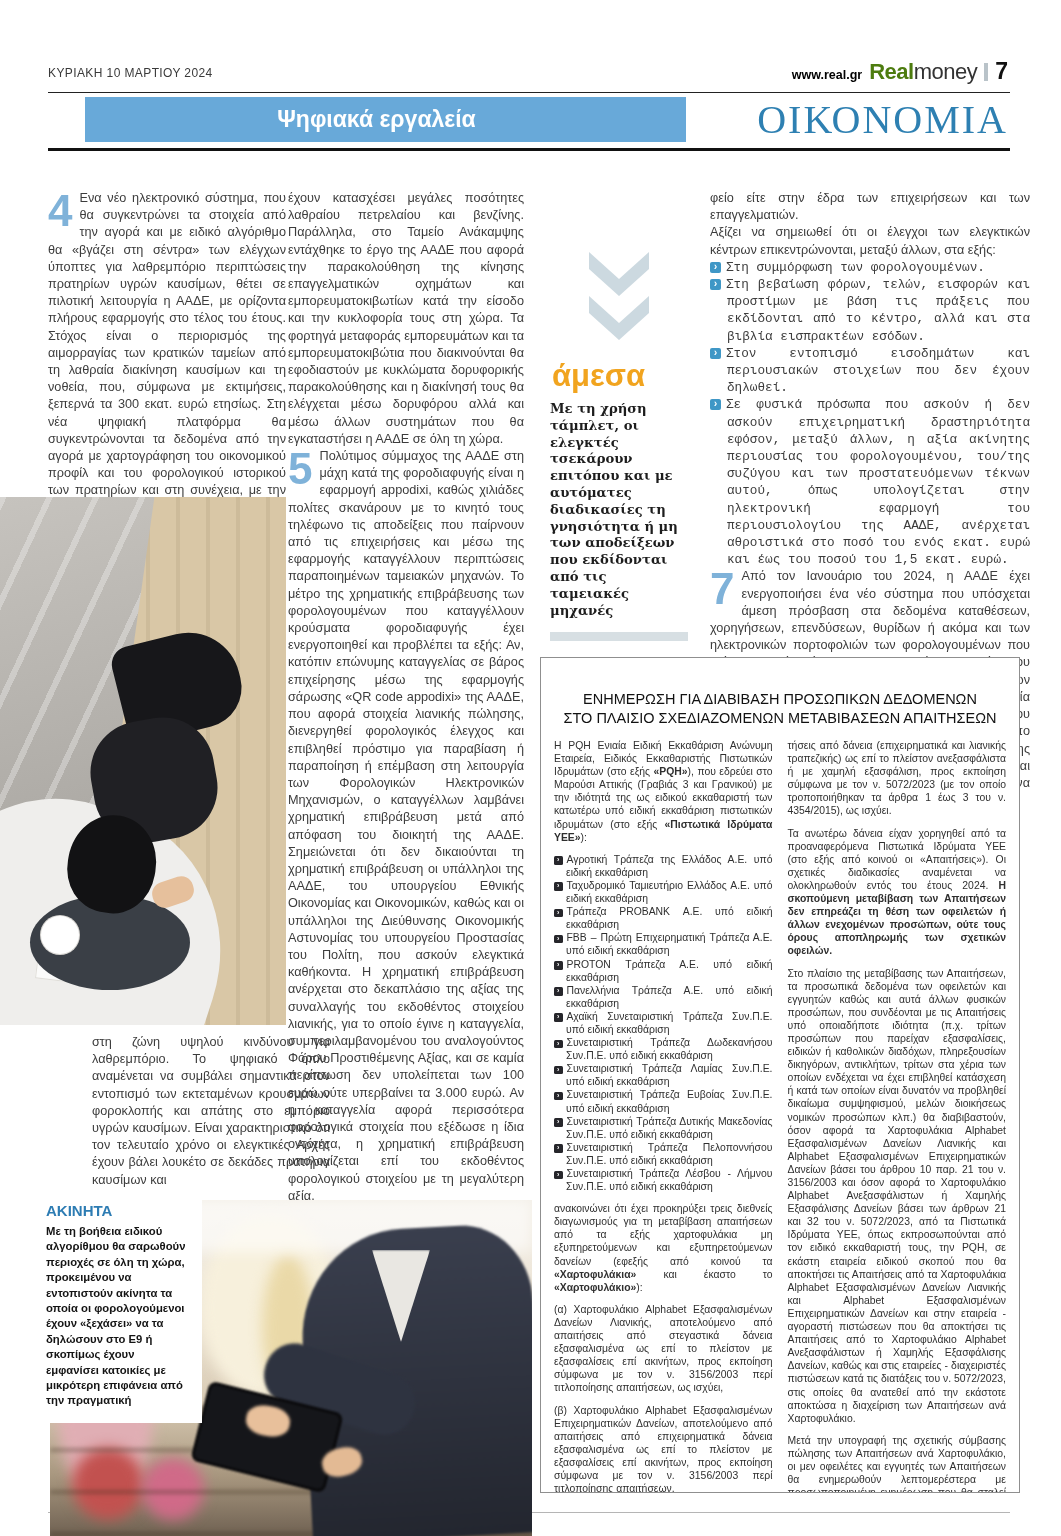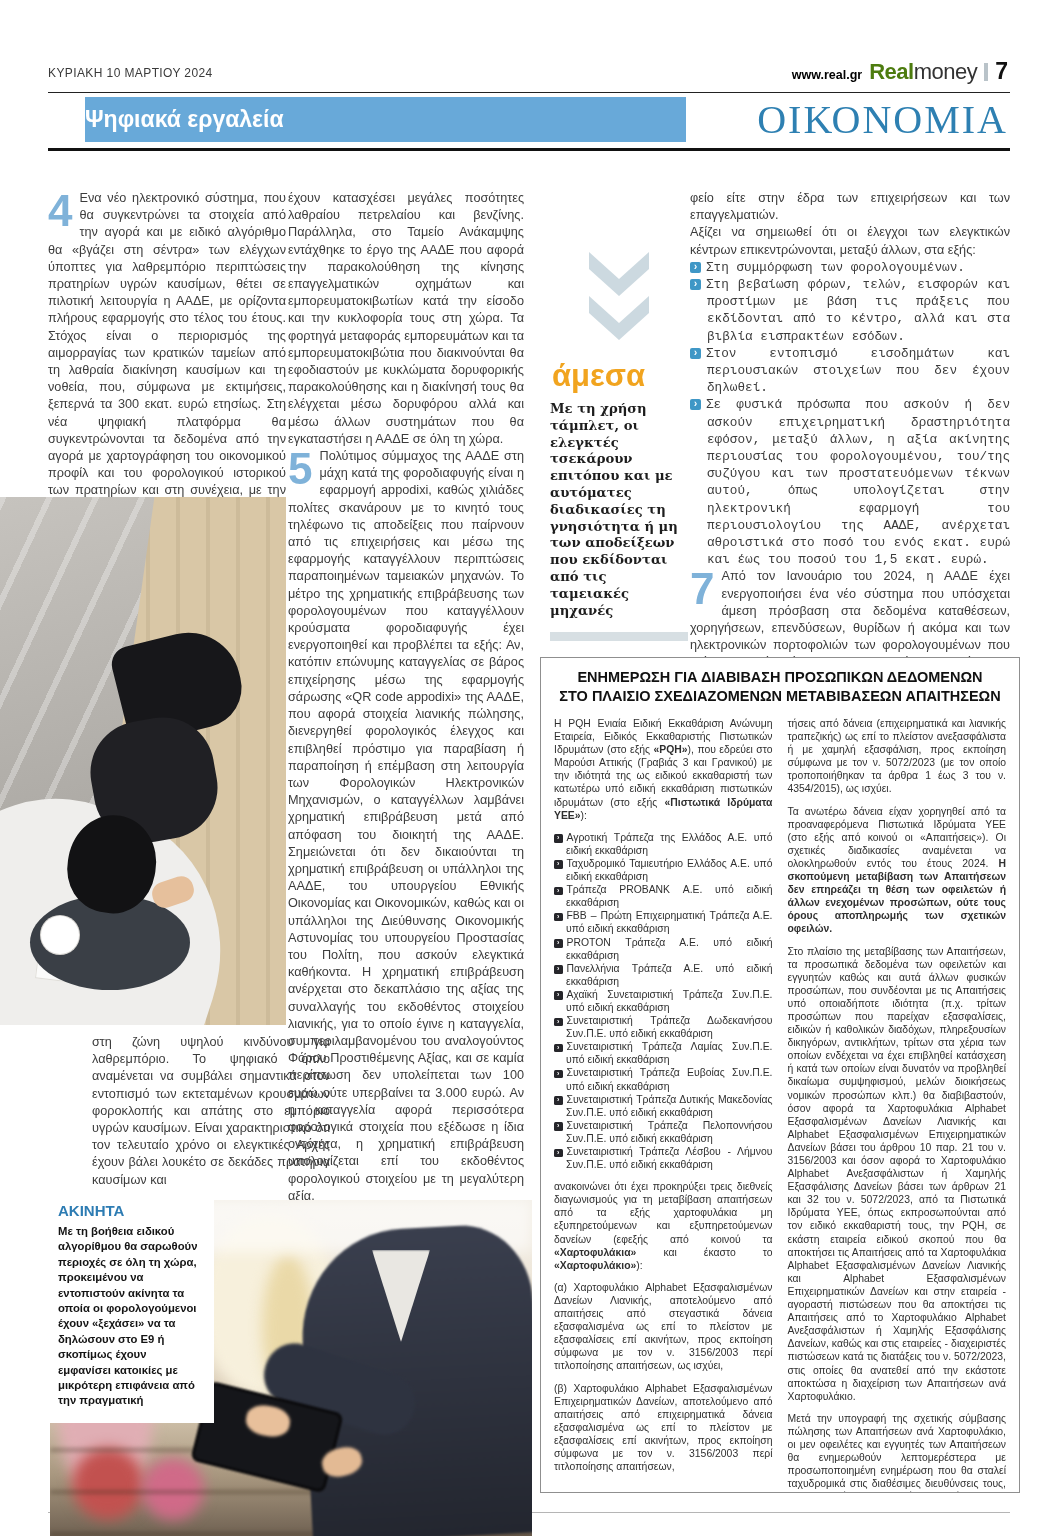--- a/index.html
+++ b/index.html
@@ -10,35 +10,35 @@
   
   .date{left:48px;top:66px;font-size:12px;color:#3a3a3a;letter-spacing:.4px;}
   .brand{right:53px;top:58px;display:flex;align-items:baseline;gap:7px;}
   .brand .site{font-size:12.5px;font-weight:bold;color:#000000;}
   .brand .real{font-size:22px;font-weight:bold;color:#4d7c0f;letter-spacing:-.5px;}
   .brand .money{font-size:22px;color:#333;letter-spacing:-.5px;}
   .brand .sep{width:4px;height:18px;background:#b9c3c9;align-self:center;}
   .brand .pageno{font-size:23px;font-weight:bold;color:#111;}
   .rule-thin{left:48px;top:92px;width:962px;height:1px;background:#222;}
   .kicker{left:85px;top:97px;width:601px;height:45px;background:#68a9d9;color:#fff;
-          font-weight:bold;font-size:23px;line-height:45px;text-align:left;padding-right:18px;
+          font-weight:bold;font-size:23px;line-height:45px;text-align:center;padding-right:18px;
           box-sizing:border-box;}
   .section{left:700px;top:97px;width:308px;height:45px;line-height:46px;text-align:right;
            font-family:"Liberation Serif",serif;font-size:40px;color:#2e80b2;letter-spacing:2px;}
   .rule-thick{left:48px;top:148px;width:962px;height:3px;background:#111;}
 
   
   .col{color:#3c3c3c;font-size:12.7px;line-height:17.2px;text-align:justify;}
   .col p{margin:0;}
   .dropnum{float:left;font-size:44px;line-height:36px;font-weight:bold;color:#7fb2d9;
            margin:3px 7px 0 0;}
   .c1{left:48px;top:190px;width:238px;}
   .c1b{left:48px;top:1034px;width:238px;margin-left:44px;}
   .c2{left:288px;top:190px;width:236px;}
-  .c4{left:690px;top:190px;width:320px;}
+  .c4{left:710px;top:190px;width:320px;}
   .blt{padding-left:17px;text-indent:-17px;font-family:Liberation Mono, monospace;}
   .blt .sq{display:inline-block;width:11px;height:11px;background:#3f97c6;border-radius:2px;
            color:#fff;font-size:10px;font-weight:bold;line-height:11px;text-align:center;
            text-indent:0;margin-right:5px;vertical-align:1px;}
 
   
   .callout{left:550px;top:250px;width:138px;}
   .callout svg{display:block;margin:0 auto;}
   .callout .lbl{font-size:31px;font-weight:bold;color:#f1a41f;margin:16px 0 7px 2px;}
   .callout .txt{font-family:"DejaVu Serif",serif;font-weight:bold;font-size:13.2px;
@@ -84,31 +84,31 @@
   .st-armL{position:absolute;left:212px;top:158px;width:155px;height:62px;background:#2e3340;
     border-radius:30px;transform:rotate(18deg);filter:blur(1.5px);}
   .st-tablet{position:absolute;left:148px;top:196px;width:132px;height:76px;background:#15161a;
     border:3px solid #0a0a0c;border-radius:8px;transform:rotate(14deg);filter:blur(1px);}
   .st-hand1{position:absolute;left:196px;top:206px;width:44px;height:30px;background:#e8c09b;
     border-radius:45%;transform:rotate(10deg);filter:blur(1.5px);}
   .st-hand2{position:absolute;left:272px;top:248px;width:40px;height:28px;background:#e3ba94;
     border-radius:45%;transform:rotate(-14deg);filter:blur(1.5px);}
 
   
-  .akinita{left:46px;top:1193px;width:168px;background:#fff;z-index:5;padding:9px 12px 14px 12px;
+  .akinita{left:34px;top:1193px;width:168px;background:#fff;z-index:5;padding:9px 12px 14px 12px;
     box-sizing:border-box;}
   .akinita .ttl{color:#2d7cb3;font-weight:bold;font-size:15px;margin-bottom:5px;}
   .akinita .txt{font-size:11.3px;line-height:15.4px;font-weight:bold;color:#141414;}
 
   
   .pqh{left:540px;top:657px;width:480px;height:836px;border:1px solid #8f8f8f;background:#fff;
     box-sizing:border-box;overflow:hidden;z-index:2;}
   .pqh-logo{display:flex;align-items:center;gap:8px;padding:16px 0 0 18px;}
   .pqh-logo .lt{font-size:38px;color:#666;letter-spacing:2px;}
-  .pqh-head{margin-top:10px;text-align:center;font-weight:bold;font-size:14.5px;line-height:19px;
+  .pqh-head{margin-top:32px;text-align:center;font-weight:normal;font-size:14.5px;line-height:19px;
     color:#111;}
   .pqh-cols{display:flex;gap:15px;padding:11px 13px 0 13px;}
   .pqh-col{width:219px;font-size:10.4px;line-height:13.1px;color:#2f2f2f;text-align:justify;}
   .pqh-col p{margin:0 0 9px 0;}
   .pqh-col .bank{padding-left:12px;text-indent:-12px;margin:0;}
   .pqh-col .bank .sq{display:inline-block;width:8.5px;height:8.5px;background:#26262b;border-radius:1.5px;
     color:#fff;font-size:7px;font-weight:bold;line-height:8.5px;text-align:center;text-indent:0;
     margin-right:4px;vertical-align:.5px;}
   .pqh-col .banks{margin-bottom:9px;}
   .b{font-weight:bold;}

